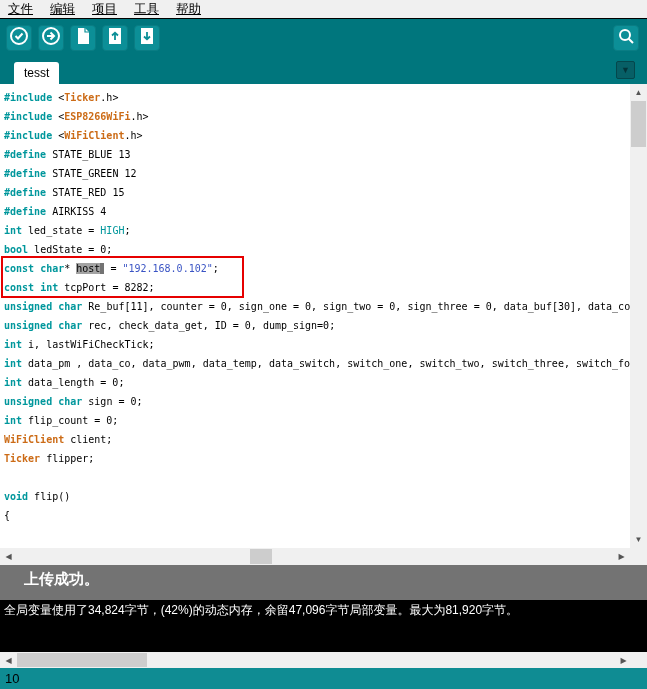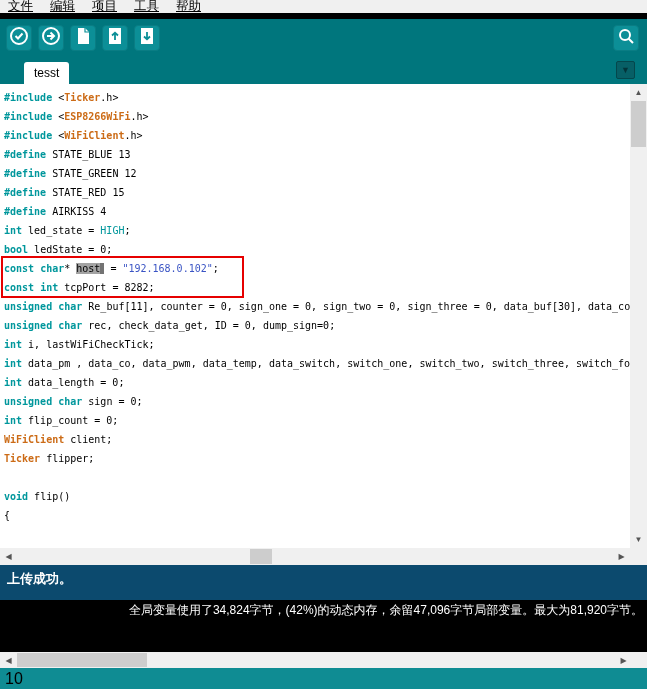--- a/index.html
+++ b/index.html
@@ -2,34 +2,34 @@
 <html><head>
 <meta charset="utf-8">
 <style>
   *{box-sizing:border-box;margin:0;padding:0}
   body{background:#9a9a9a}
   .app{position:relative;width:647px;height:689px;background:#fff;
        font-family:"Liberation Sans",sans-serif;overflow:hidden}
 
   
   .menubar{position:absolute;top:0;left:0;right:0;height:19px;background:#F0F0F0;
-           border-bottom:6px solid #000000;display:flex;align-items:center;gap:17px;
+           border-bottom:1px solid #000000;display:flex;align-items:center;gap:17px;
            padding-left:8px;font-size:12.5px;color:#000}
   .menubar span{text-decoration:underline;cursor:default}
 
   
   .toolbar{position:absolute;top:19px;left:0;right:0;height:38px;background:#00767D;
            display:flex;align-items:center;gap:6px;padding-left:6px}
   .tbtn{width:26px;height:26px;border-radius:4px;background:#0C8F97;
         border:1px solid #0a7d84;display:flex;align-items:center;justify-content:center;cursor:pointer}
   .tbtn-right{position:absolute;right:8px;top:6px}
 
   
   .tabbar{position:absolute;top:57px;left:0;right:0;height:27px;background:#00767D}
-  .tab{position:absolute;left:24px;bottom:0;height:22px;background:#FFFFFF;
+  .tab{position:absolute;left:14px;bottom:0;height:22px;background:#FFFFFF;
        border-radius:3px 3px 0 0;display:flex;align-items:center;justify-content:flex-start;
        font-size:12px;padding:0 10px;color:#000}
   .tabmenu{position:absolute;right:12px;top:4px;width:19px;height:18px;background:#075F66;
            border:1px solid #04474c;color:#03343a;font-size:9px;display:flex;
            align-items:center;justify-content:center;cursor:pointer;border-radius:2px}
 
   
   .editor{position:absolute;top:84px;left:0;width:630px;height:596px;background:#fff;overflow:hidden}
   .code{font-family:"DejaVu Sans Mono","Liberation Mono",monospace;font-size:10px;
         line-height:19px;padding:4px 0 0 4px;white-space:pre;color:#000}
@@ -57,33 +57,33 @@
   .hsb-editor .right{right:0;top:0}
   .hsb-editor .sb-thumb{top:1px;left:250px;width:22px;height:15px}
   .corner1{position:absolute;left:630px;top:548px;width:17px;height:17px;background:#F0F0F0}
   .hsb-console{left:0;top:652px;width:632px;height:16px}
   .hsb-console .left{left:0;top:0;height:16px}
   .hsb-console .right{right:0;top:0;height:16px}
   .hsb-console .sb-thumb{top:1px;left:17px;width:130px;height:14px}
   .corner2{position:absolute;left:632px;top:652px;width:15px;height:16px;background:#F0F0F0}
 
   
-  .statusstrip{position:absolute;left:0;top:565px;width:647px;height:35px;background:#0c4a6e;
-               color:#FFFFFF;font-weight:bold;font-size:13px;padding:5px 0 0 7px}
+  .statusstrip{position:absolute;left:0;top:565px;width:647px;height:35px;background:#737373;
+               color:#FFFFFF;font-weight:bold;font-size:15px;padding:5px 0 0 24px}
 
   
   .console{position:absolute;left:0;top:600px;width:647px;height:52px;background:#000;
            overflow:hidden;padding:2px 4px 0 4px}
   .console-line{line-height:17px;white-space:pre}
   .console-line.l0{font-size:12px;font-family:"Liberation Sans",sans-serif}
   .console-line.l1{font-size:10px;font-family:"DejaVu Sans Mono","Liberation Mono",monospace;font-weight:bold}
 
   
   .statusbar{position:absolute;left:0;top:668px;width:647px;height:21px;background:#0F8C93;
-             display:flex;align-items:center;font-size:16px}
+             display:flex;align-items:center;font-size:13px}
   .statusbar .lineno{color:#000;margin-left:5px}
   .statusbar .board{position:absolute;right:16px;color:#0B2B3D}
 </style>
 </head>
 <body>
 
 <div class="app">
 
   <div class="menubar">
       <span>文件</span>
@@ -170,21 +170,21 @@
     <div class="sb-thumb"></div>
     <div class="sb-arrow right">▶</div>
   </div>
   <div class="corner1"></div>
 
   <div class="statusstrip">
     <span>上传成功。</span>
   </div>
 
   <div class="console">
-      <div class="console-line l0" style="color: rgb(255, 255, 255); text-align: right;">全局变量使用了34,824字节，(42%)的动态内存，余留47,096字节局部变量。最大为81,920字节。</div>
+      <div class="console-line l0" style="color: rgb(255, 255, 255);">全局变量使用了34,824字节，(42%)的动态内存，余留47,096字节局部变量。最大为81,920字节。</div>
     </div>
 
   <div class="sb hsb-console">
     <div class="sb-arrow left">◀</div>
     <div class="sb-thumb"></div>
     <div class="sb-arrow right">▶</div>
   </div>
   <div class="corner2"></div>
 
   <div class="statusbar">

